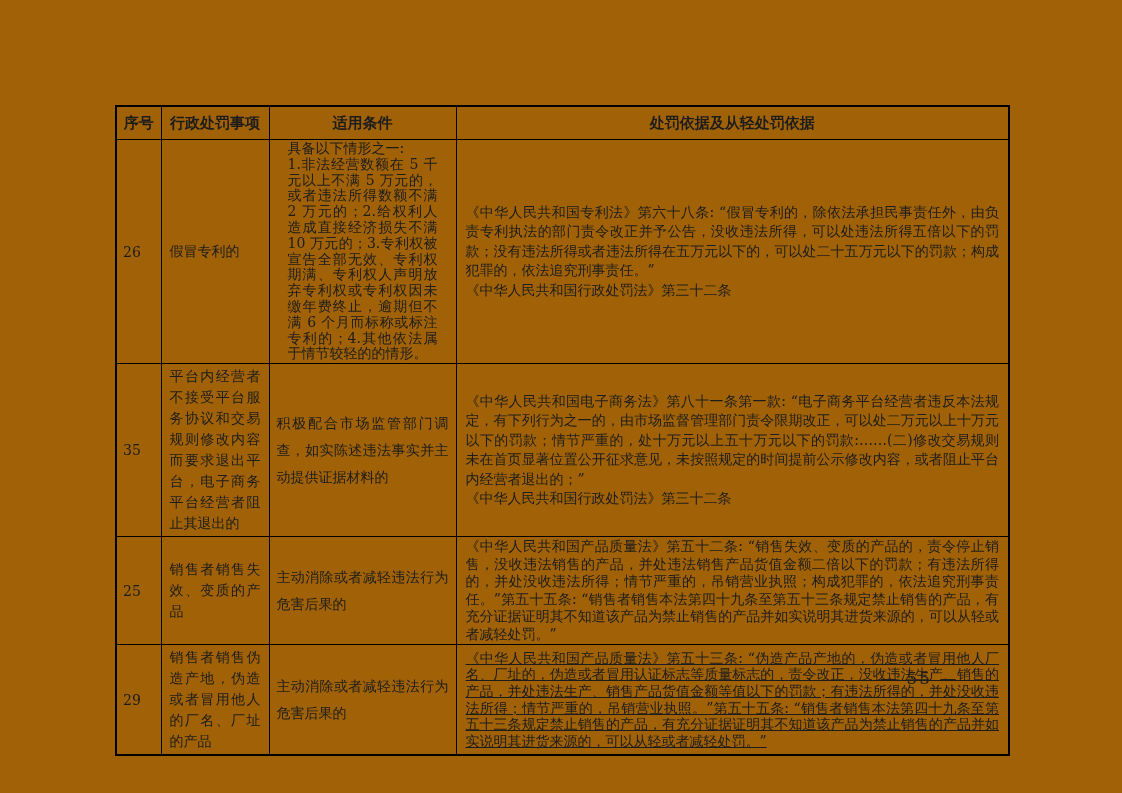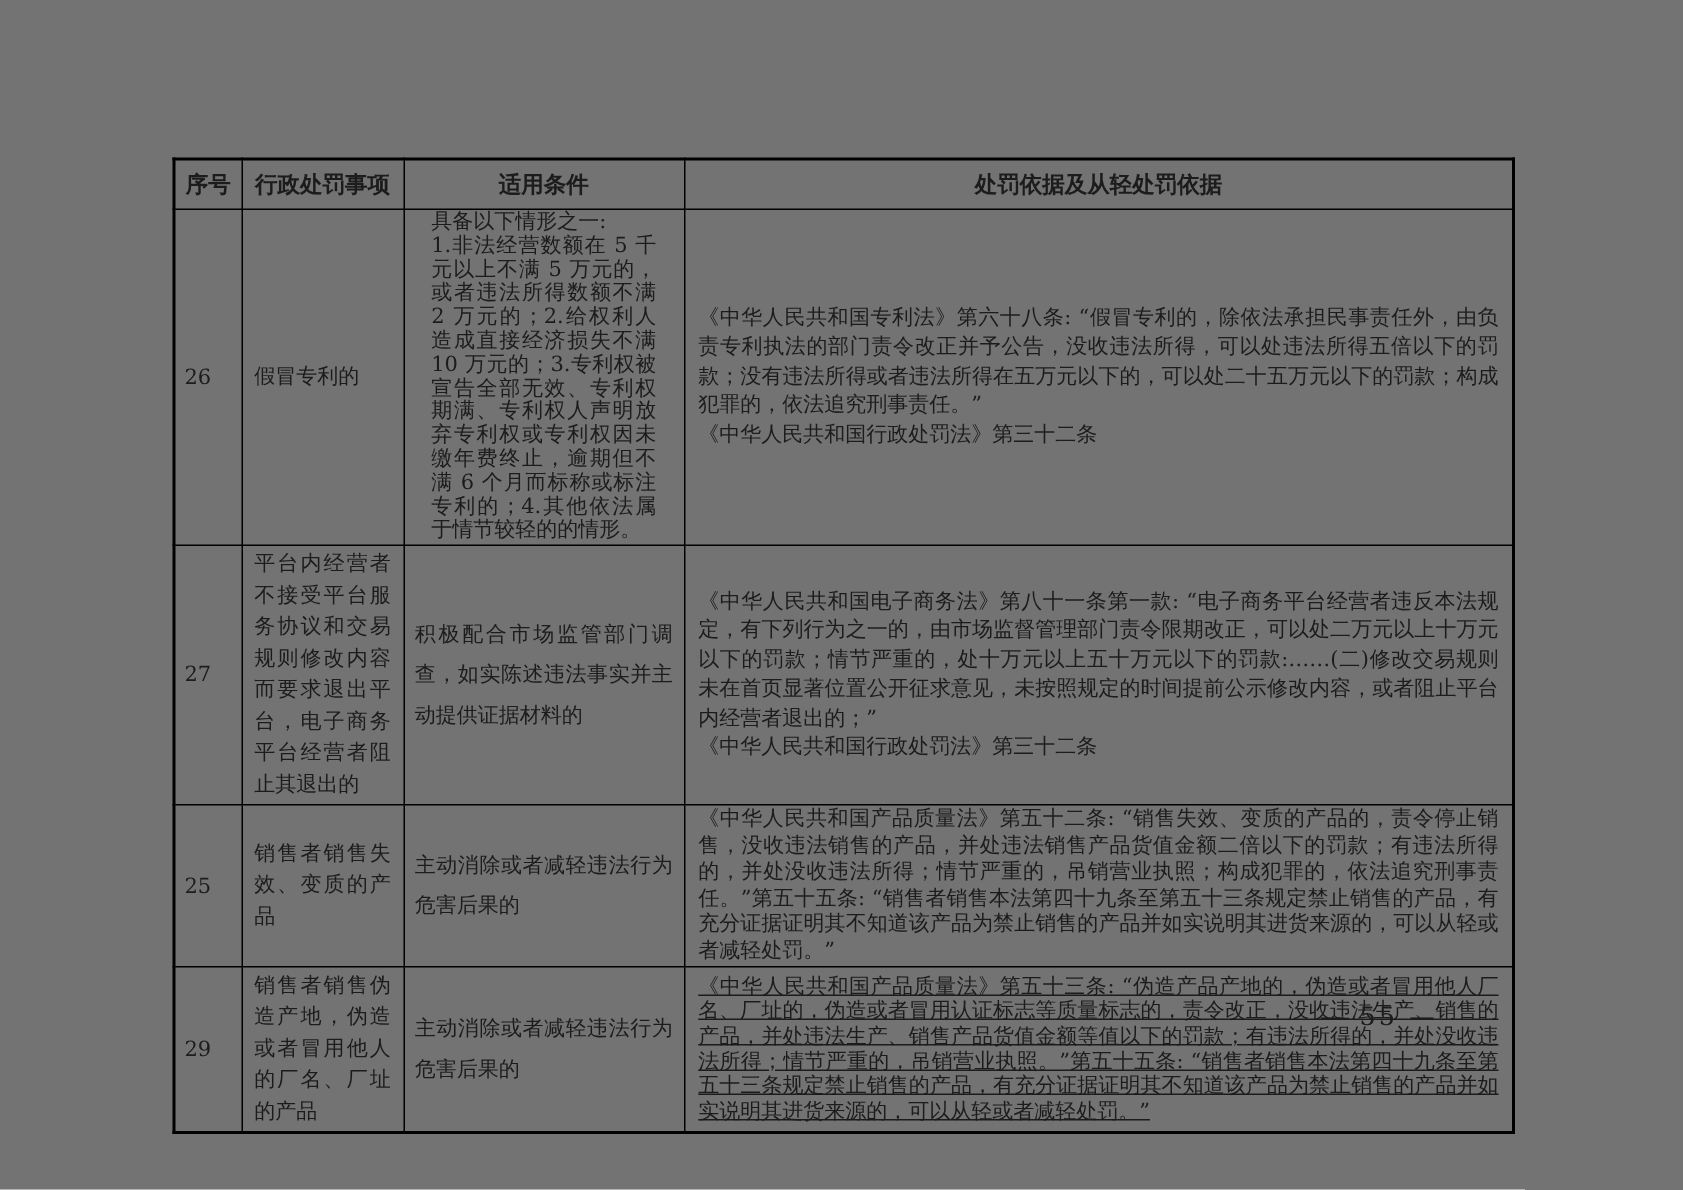--- a/index.html
+++ b/index.html
@@ -1,19 +1,19 @@
 <!DOCTYPE html>
 <html><head>
 <meta charset="utf-8">
 <style>
   html,body { margin:0; padding:0; background:#e8e8e8; }
   .page {
     position:relative;
     width:1122px; height:793px;
-    background:#737373;
+    background:#a16207;
     overflow:hidden;
     font-family:"DejaVu Serif","Liberation Serif",serif;
     color:#1c1c1c;
   }
   table.penalty {
     position:absolute; left:115px; top:105px;
     width:893px;
     border-collapse:collapse;
     table-layout:fixed;
     border:2px solid #000;
@@ -91,21 +91,21 @@
     <tbody>
       <tr class="r26">
         <td class="c-no">26</td>
         <td class="c-matter">假冒专利的</td>
         <td class="c-cond">具备以下情形之一:
 1.非法经营数额在 5 千元以上不满 5 万元的，或者违法所得数额不满 2 万元的；2.给权利人造成直接经济损失不满 10 万元的；3.专利权被宣告全部无效、专利权期满、专利权人声明放弃专利权或专利权因未缴年费终止，逾期但不满 6 个月而标称或标注专利的；4.其他依法属于情节较轻的的情形。</td>
         <td class="c-basis">《中华人民共和国专利法》第六十八条: “假冒专利的，除依法承担民事责任外，由负责专利执法的部门责令改正并予公告，没收违法所得，可以处违法所得五倍以下的罚款；没有违法所得或者违法所得在五万元以下的，可以处二十五万元以下的罚款；构成犯罪的，依法追究刑事责任。”
 《中华人民共和国行政处罚法》第三十二条</td>
       </tr>
       <tr class="r27">
-        <td class="c-no">27</td>
+        <td class="c-no">35</td>
         <td class="c-matter">平台内经营者不接受平台服务协议和交易规则修改内容而要求退出平台，电子商务平台经营者阻止其退出的</td>
         <td class="c-cond">积极配合市场监管部门调查，如实陈述违法事实并主动提供证据材料的</td>
         <td class="c-basis">《中华人民共和国电子商务法》第八十一条第一款: “电子商务平台经营者违反本法规定，有下列行为之一的，由市场监督管理部门责令限期改正，可以处二万元以上十万元以下的罚款；情节严重的，处十万元以上五十万元以下的罚款:……(二)修改交易规则未在首页显著位置公开征求意见，未按照规定的时间提前公示修改内容，或者阻止平台内经营者退出的；”
 《中华人民共和国行政处罚法》第三十二条</td>
       </tr>
       <tr class="r28">
         <td class="c-no">25</td>
         <td class="c-matter">销售者销售失效、变质的产品</td>
         <td class="c-cond">主动消除或者减轻违法行为危害后果的</td>
         <td class="c-basis">《中华人民共和国产品质量法》第五十二条: “销售失效、变质的产品的，责令停止销售，没收违法销售的产品，并处违法销售产品货值金额二倍以下的罚款；有违法所得的，并处没收违法所得；情节严重的，吊销营业执照；构成犯罪的，依法追究刑事责任。”第五十五条: “销售者销售本法第四十九条至第五十三条规定禁止销售的产品，有充分证据证明其不知道该产品为禁止销售的产品并如实说明其进货来源的，可以从轻或者减轻处罚。”</td>

